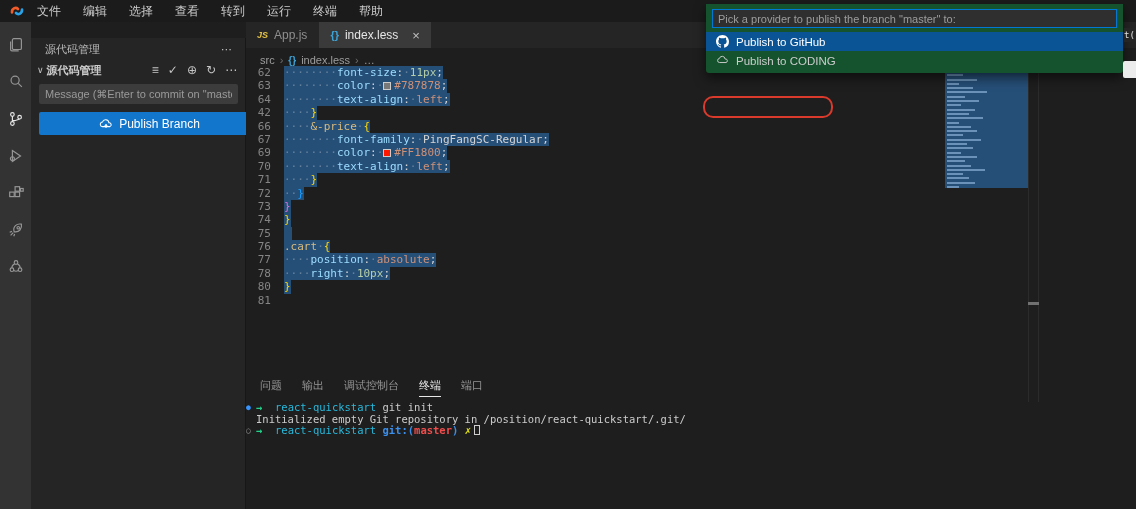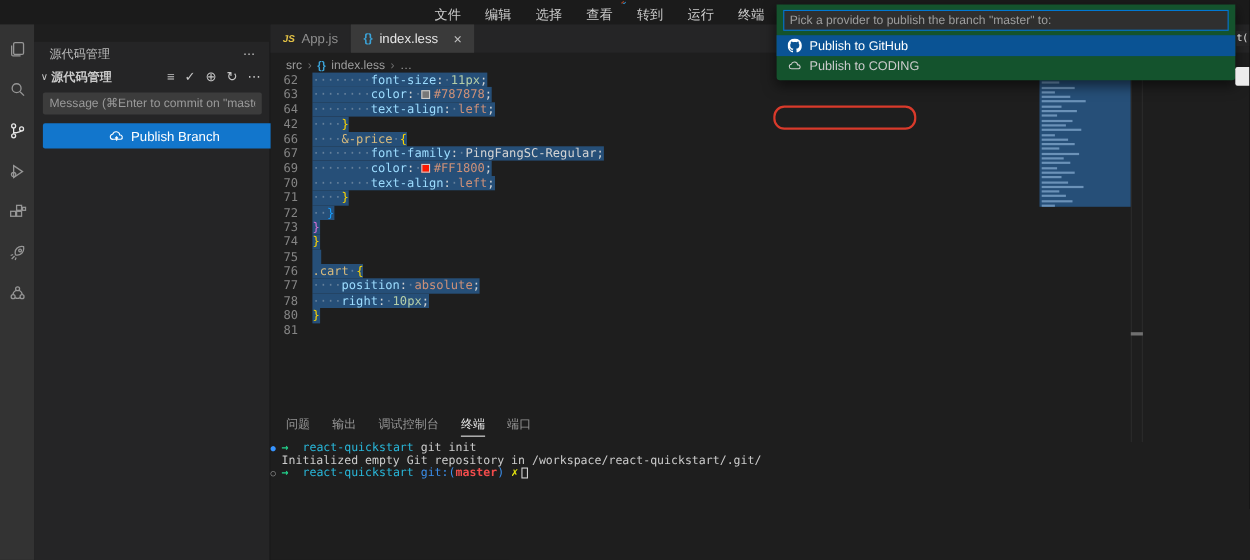--- a/index.html
+++ b/index.html
@@ -1,21 +1,21 @@
 <!DOCTYPE html>
 <html><head>
 <meta charset="utf-8">
 <style>
   * { margin:0; padding:0; box-sizing:border-box; }
   html,body { background:#111; }
   body { font-family:"Liberation Sans","DejaVu Sans",sans-serif; }
   #frame { position:relative; width:1136px; height:509px; overflow:hidden; background:#1e1e1e; }
 
   
-  .titlebar { position:absolute; left:0; top:0; width:1136px; height:22px; background:#1b1b1b; display:flex; align-items:center; z-index:3;flex-direction:column; }
+  .titlebar { position:absolute; left:0; top:0; width:1136px; height:22px; background:#1b1b1b; display:flex; align-items:center; z-index:3; }
   .logo { width:16px; height:16px; margin:0 12px 0 9px; }
   .menus { display:flex; gap:22px; }
   .menu-item { font-size:12px; color:#cccccc; cursor:default; }
 
   
   .activitybar { position:absolute; left:0; top:22px; width:31px; height:487px; background:#333333; display:flex; flex-direction:column; align-items:center; padding-top:12px; gap:15px; }
   .act-item { width:22px; height:22px; display:flex; align-items:center; justify-content:center; opacity:.55; }
   .act-item.active { opacity:1; }
   .act-item svg { stroke:#e7e7e7; fill:none; stroke-width:1.3; }
 
@@ -70,21 +70,21 @@
   .panel { position:absolute; left:0; top:354px; width:890px; }
   .panel-tabs { height:22px; display:flex; gap:20px; padding-left:14px; align-items:center; }
   .panel-tab { font-size:11px; color:#969696; padding-bottom:3px; border-bottom:1px solid transparent; cursor:pointer; }
   .panel-tab.active { color:#e7e7e7; border-bottom-color:#e7e7e7; }
   .terminal { margin-top:4px; font-family:"DejaVu Sans Mono",monospace; font-size:10.5px; line-height:11.5px; }
   .term-line { display:flex; white-space:pre; }
   .term-deco { width:10px; flex:none; font-size:8px; line-height:11.5px; text-align:left; }
   .deco-filled { color:#3794ff; }
   .deco-hollow { color:#9a9a9a; }
   .t-green{color:#23d18b;font-weight:bold} .t-cyanb{color:#29b8db;font-weight:normal}
-  .t-fg{color:#cccccc} .t-blueb{color:#3b8eea;font-weight:normal}
+  .t-fg{color:#cccccc} .t-blueb{color:#3b8eea;font-weight:bold}
   .t-redb{color:#f14c4c;font-weight:bold} .t-yellow{color:#e5e510;font-weight:bold}
   .term-cursor { display:inline-block; width:6px; height:10px; border:1px solid #cfcfcf; margin-left:3px; vertical-align:-1px; }
 
   
   .quickpick { position:absolute; left:706px; top:4px; width:417px; background:#14532d; z-index:10; padding-bottom:3px; box-shadow:0 5px 12px rgba(0,0,0,.55); border-radius:0 0 3px 3px; }
   .qp-input { display:block; width:405px; margin:5px 6px 4px; height:19px; background:#2f2f2f; border:1px solid #0078d4; color:#cccccc; font-size:11px; padding:0 5px; }
   .qp-input::placeholder { color:#9d9d9d; }
   .qp-row { height:19px; display:flex; align-items:center; gap:7px; padding:0 9px; font-size:11.5px; color:#cccccc; cursor:pointer; }
   .qp-row.selected { background:#0a5394; color:#ffffff; }
   .qp-icon { width:14px; height:14px; flex:none; display:flex; align-items:center; justify-content:center; }
@@ -274,21 +274,21 @@
     <div class="panel">
       <div class="panel-tabs">
           <span class="panel-tab">问题</span>
           <span class="panel-tab">输出</span>
           <span class="panel-tab">调试控制台</span>
           <span class="panel-tab active">终端</span>
           <span class="panel-tab">端口</span>
         </div>
       <div class="terminal">
           <div class="term-line"><span class="term-deco deco-filled">●</span><span class="t-green">→</span><span class="t-fg">  </span><span class="t-cyanb">react-quickstart</span><span class="t-fg"> git init</span></div>
-          <div class="term-line"><span class="term-deco deco-hollow"></span><span class="t-fg">Initialized empty Git repository in /workspace/react-quickstart/.git/</span></div>
+          <div class="term-line"><span class="term-deco deco-hollow"></span><span class="t-fg">Initialized empty Git repository in /position/react-quickstart/.git/</span></div>
           <div class="term-line"><span class="term-deco deco-hollow">○</span><span class="t-green">→</span><span class="t-fg">  </span><span class="t-cyanb">react-quickstart</span><span class="t-fg"> </span><span class="t-blueb">git:(</span><span class="t-redb">master</span><span class="t-blueb">)</span><span class="t-fg"> </span><span class="t-yellow">✗</span><span class="term-cursor"></span></div>
         </div>
     </div>
   </div>
 
   <div class="quickpick">
     <input class="qp-input" placeholder="Pick a provider to publish the branch &quot;master&quot; to:" style="">
     <div class="qp-row selected">
       <span class="qp-icon">
         <svg viewBox="0 0 16 16">

